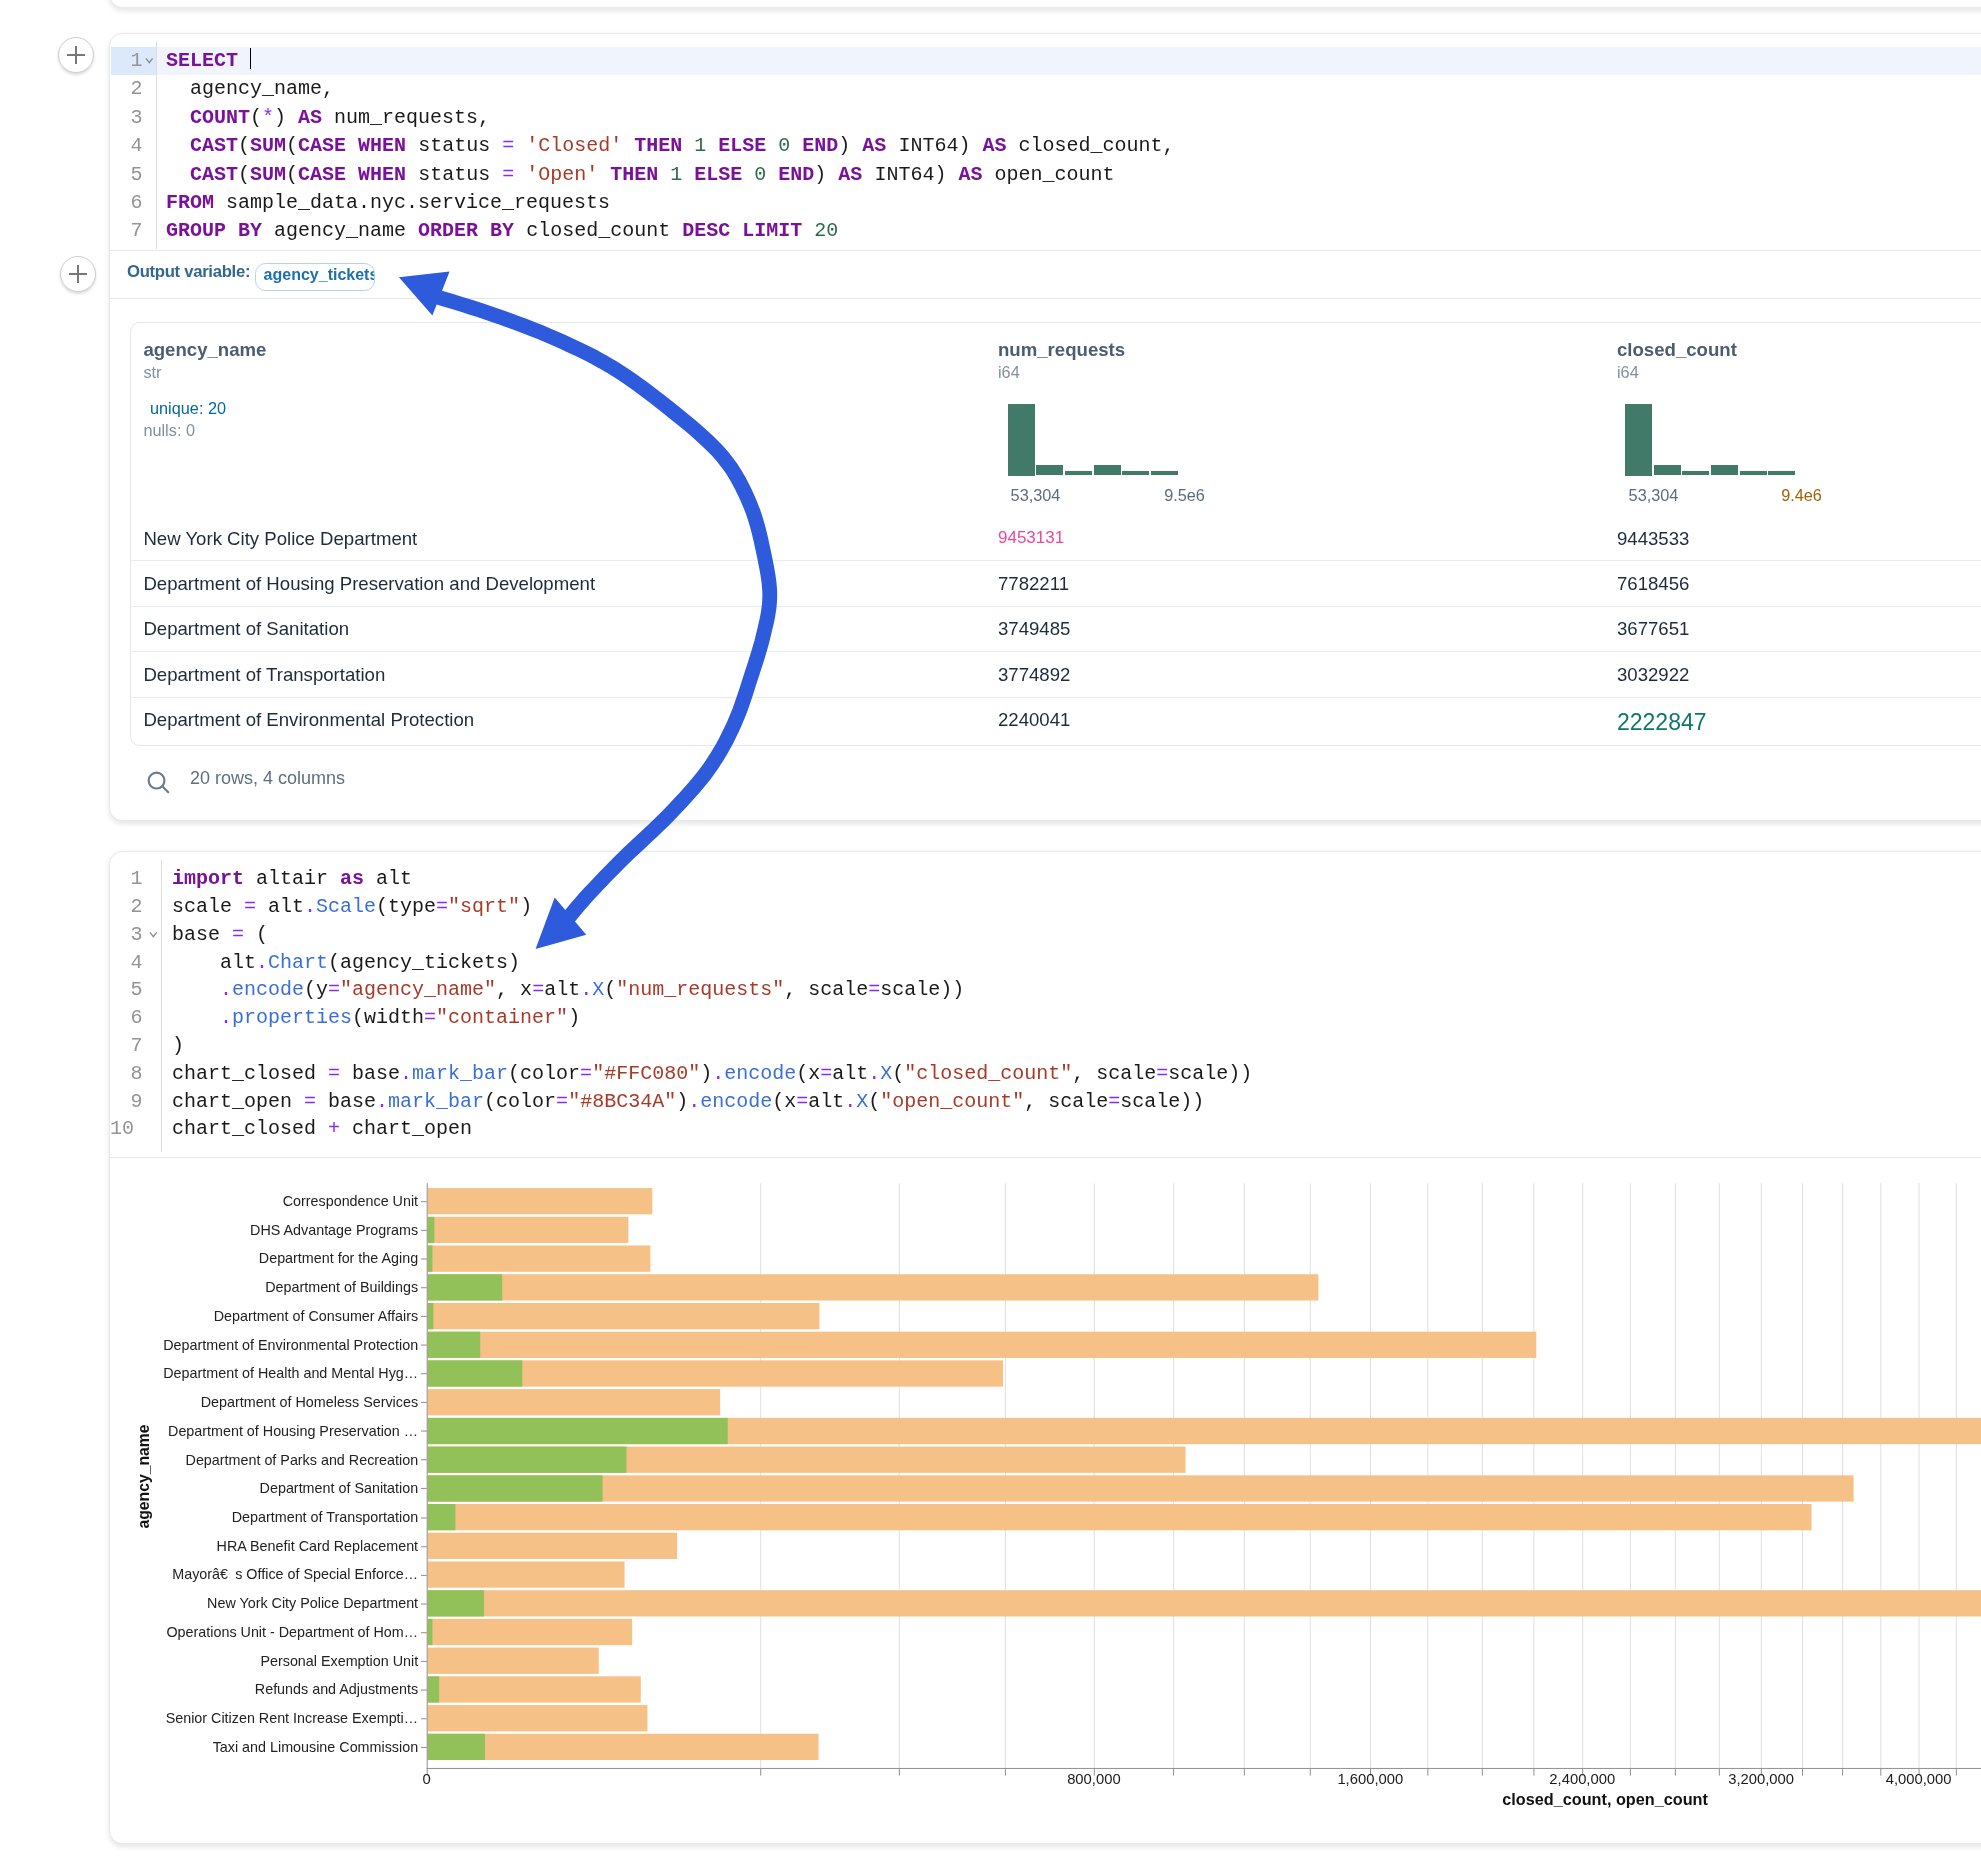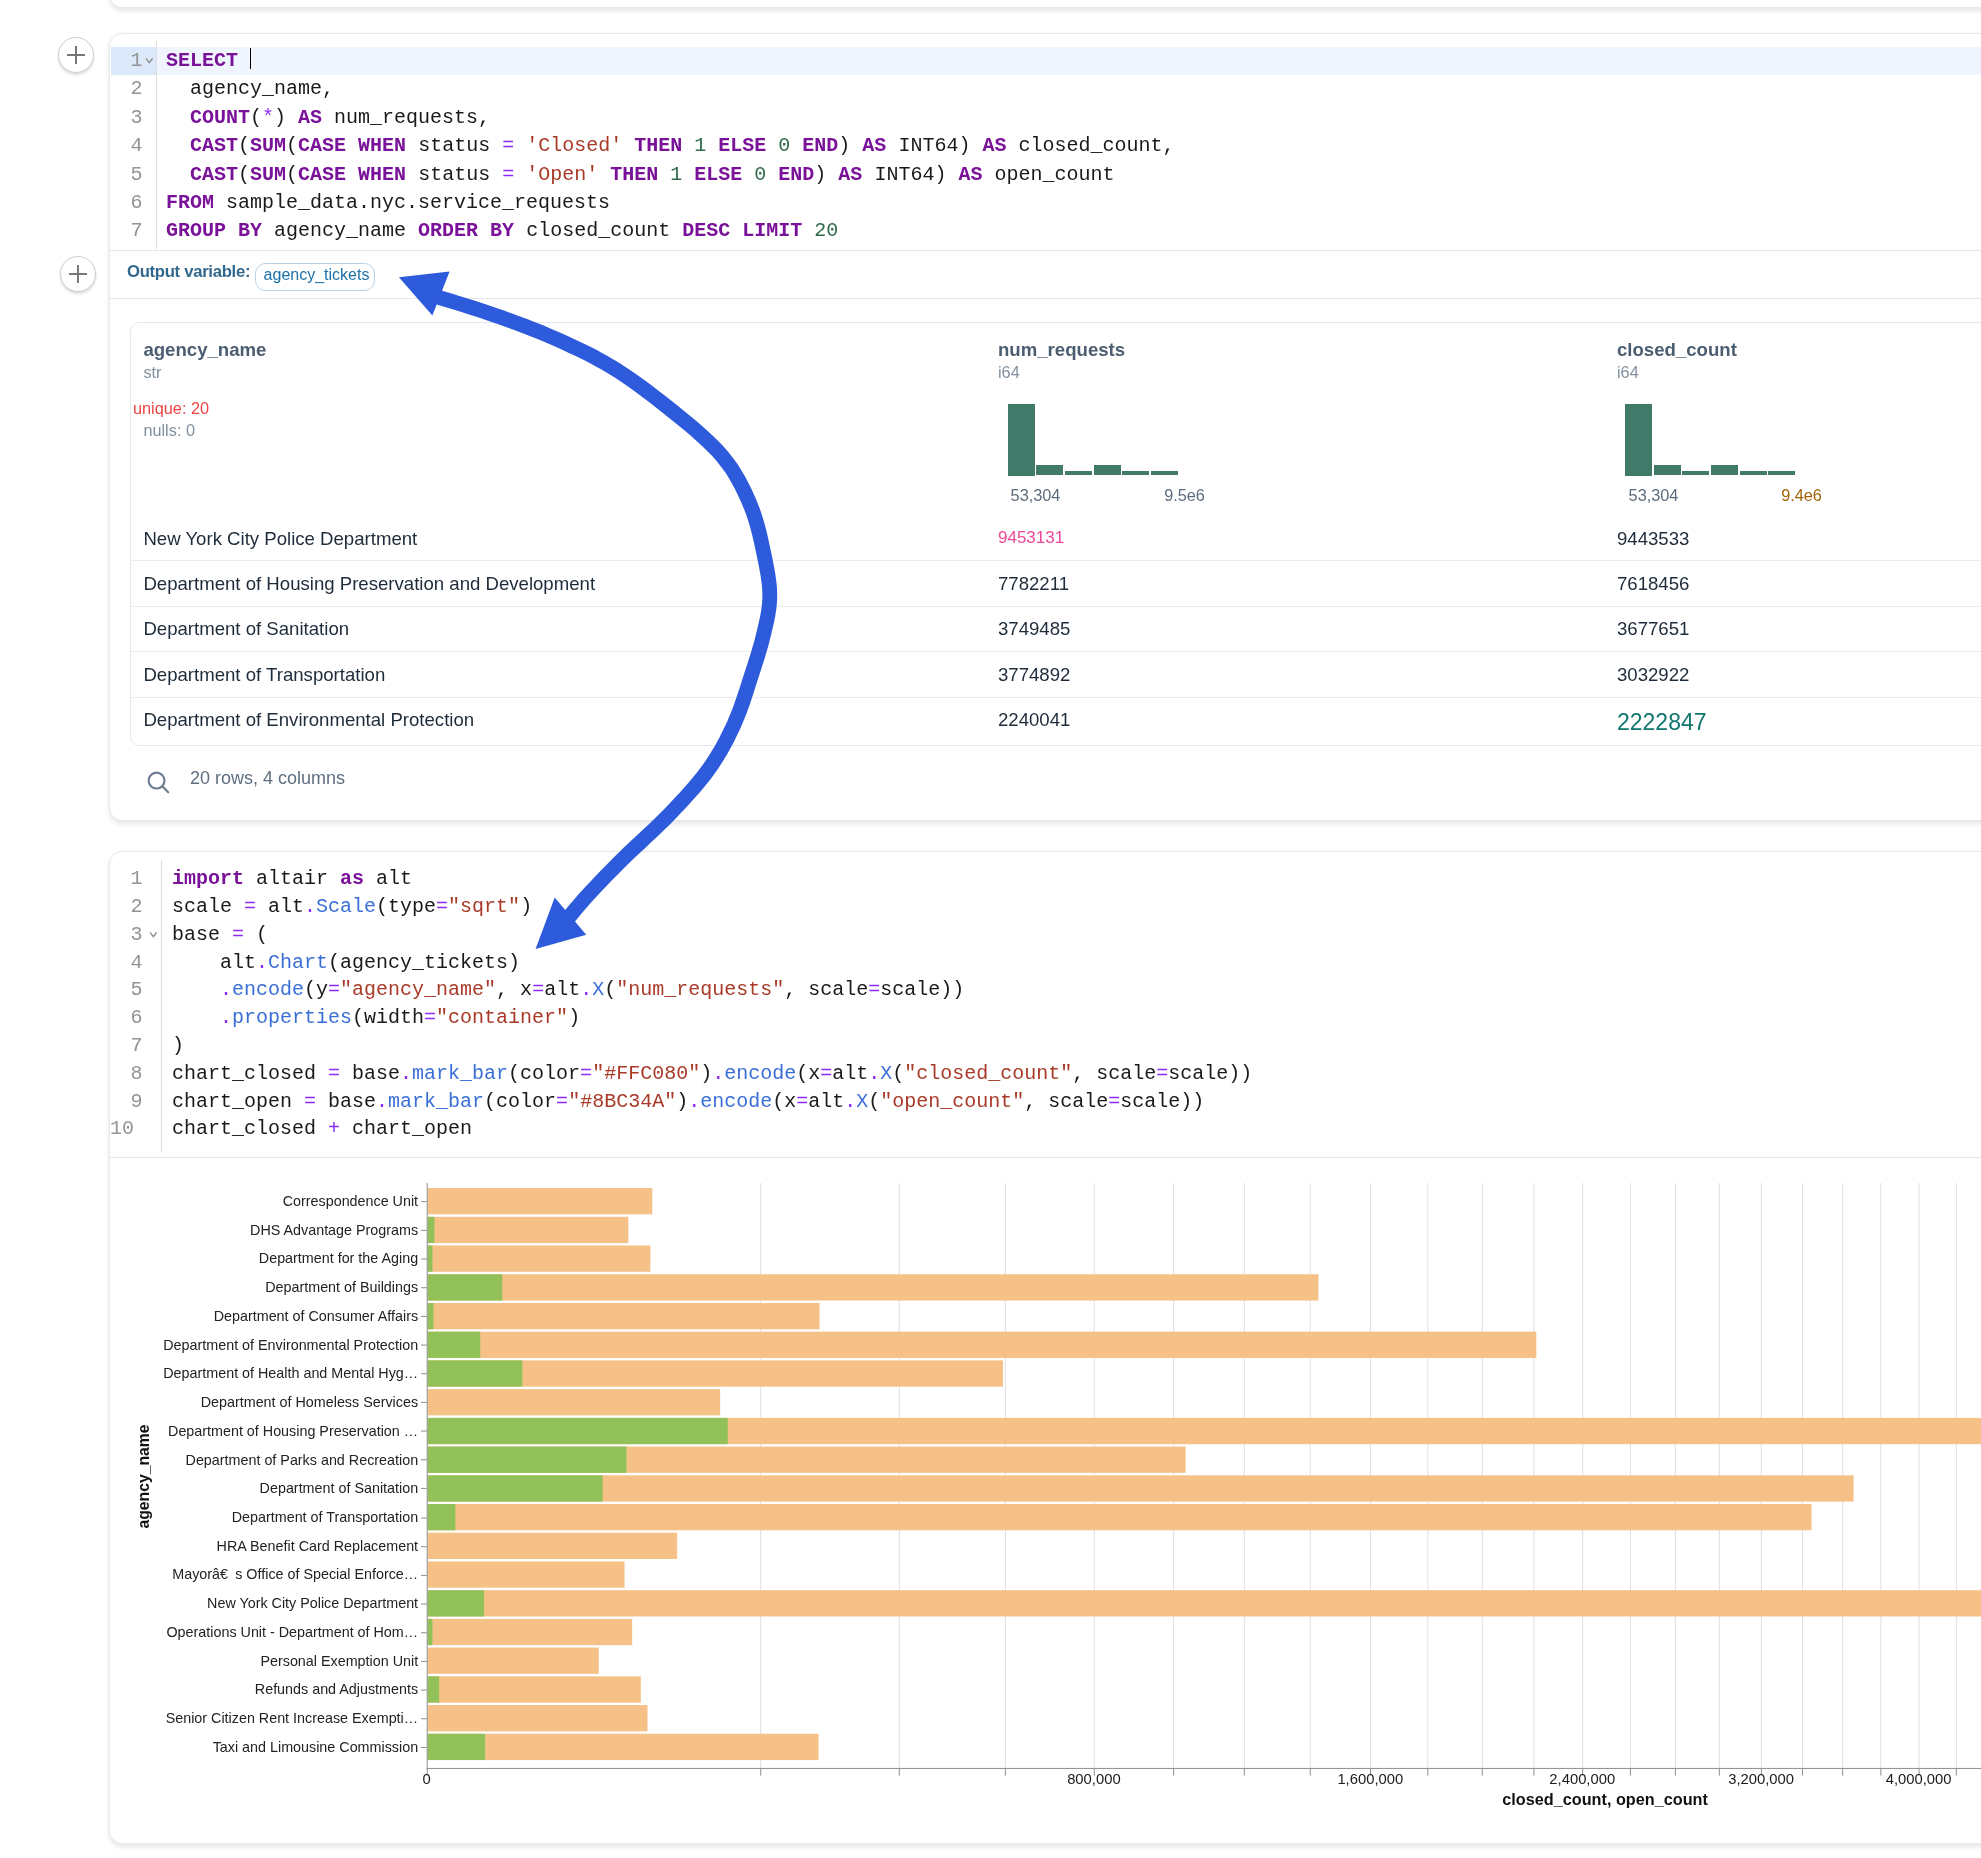--- a/index.html
+++ b/index.html
@@ -36,27 +36,27 @@
 <div class="mono" style="position:absolute;left:56px;top:98px;line-height:28px">  <b class="k">CAST</b>(<b class="k">SUM</b>(<b class="k">CASE</b> <b class="k">WHEN</b> status <span class="o">=</span> <span class="s">'Closed'</span> <b class="k">THEN</b> <span class="n">1</span> <b class="k">ELSE</b> <span class="n">0</span> <b class="k">END</b>) <b class="k">AS</b> INT64) <b class="k">AS</b> closed_count,</div>
 <div class="mono ln" style="position:absolute;left:0;top:127px;width:32.5px;text-align:right;line-height:28px">5</div>
 <div class="mono" style="position:absolute;left:56px;top:127px;line-height:28px">  <b class="k">CAST</b>(<b class="k">SUM</b>(<b class="k">CASE</b> <b class="k">WHEN</b> status <span class="o">=</span> <span class="s">'Open'</span> <b class="k">THEN</b> <span class="n">1</span> <b class="k">ELSE</b> <span class="n">0</span> <b class="k">END</b>) <b class="k">AS</b> INT64) <b class="k">AS</b> open_count</div>
 <div class="mono ln" style="position:absolute;left:0;top:155px;width:32.5px;text-align:right;line-height:28px">6</div>
 <div class="mono" style="position:absolute;left:56px;top:155px;line-height:28px"><b class="k">FROM</b> sample_data.nyc.service_requests</div>
 <div class="mono ln" style="position:absolute;left:0;top:183px;width:32.5px;text-align:right;line-height:28px">7</div>
 <div class="mono" style="position:absolute;left:56px;top:183px;line-height:28px"><b class="k">GROUP</b> <b class="k">BY</b> agency_name <b class="k">ORDER</b> <b class="k">BY</b> closed_count <b class="k">DESC</b> <b class="k">LIMIT</b> <span class="n">20</span></div>
 <div style="position:absolute;left:0;right:0;top:216px;height:1px;background:#e4e6e9"></div>
 <div style="position:absolute;left:17px;top:228px;font-size:16.7px;letter-spacing:-0.3px;font-weight:bold;color:#33688e">Output variable: </div>
 <div style="position:absolute;left:145px;top:229px;width:118px;height:26px;border:1.4px solid #b5d2e8;border-radius:10.5px;overflow:hidden;white-space:nowrap;background:#fff">
-      <span style="position:absolute;left:7.6px;top:2.9px;font-size:16px;font-weight:normal;color:#1d71a8">agency_tickets</span>
+      <span style="position:absolute;left:7.6px;top:2.9px;font-size:16px;font-weight:bold;color:#1d71a8">agency_tickets</span>
     </div>
 <div style="position:absolute;left:0;right:0;top:264px;height:1px;background:#e4e6e9"></div>
 <div style="position:absolute;left:20px;top:288px;width:1926px;height:422px;border:1px solid #e2e8ee;border-radius:9.6px;background:#fff;overflow:hidden">
       <div style="position:absolute;left:12.4px;top:16.3px;font-size:18.6px;font-weight:bold;color:#4b5d70">agency_name</div>
 <div style="position:absolute;left:12.4px;top:40px;font-size:16.3px;color:#82909e">str</div>
-<div style="position:absolute;left:2px;top:76px;font-size:16.3px;color:#ef4444">unique: 20</div>
+<div style="position:absolute;left:19px;top:76px;font-size:16.3px;color:#0369a1">unique: 20</div>
 <div style="position:absolute;left:12.4px;top:98px;font-size:16.3px;color:#82909e">nulls: 0</div>
 <div style="position:absolute;left:867px;top:16.3px;font-size:18.6px;font-weight:bold;color:#4b5d70">num_requests</div>
 <div style="position:absolute;left:867px;top:40px;font-size:16.3px;color:#82909e">i64</div>
 <div style="position:absolute;left:1486px;top:16.3px;font-size:18.6px;font-weight:bold;color:#4b5d70">closed_count</div>
 <div style="position:absolute;left:1486px;top:40px;font-size:16.3px;color:#82909e">i64</div>
 <div style="position:absolute;left:877px;top:81px;width:27px;height:72px;background:#417a68"></div>
       <div style="position:absolute;left:905px;top:142px;width:27px;height:10.5px;background:#417a68"></div>
       <div style="position:absolute;left:934px;top:148px;width:27px;height:4.8px;background:#417a68"></div>
       <div style="position:absolute;left:963px;top:142px;width:27px;height:10.5px;background:#417a68"></div>
       <div style="position:absolute;left:991px;top:148px;width:27px;height:4.8px;background:#417a68"></div>

